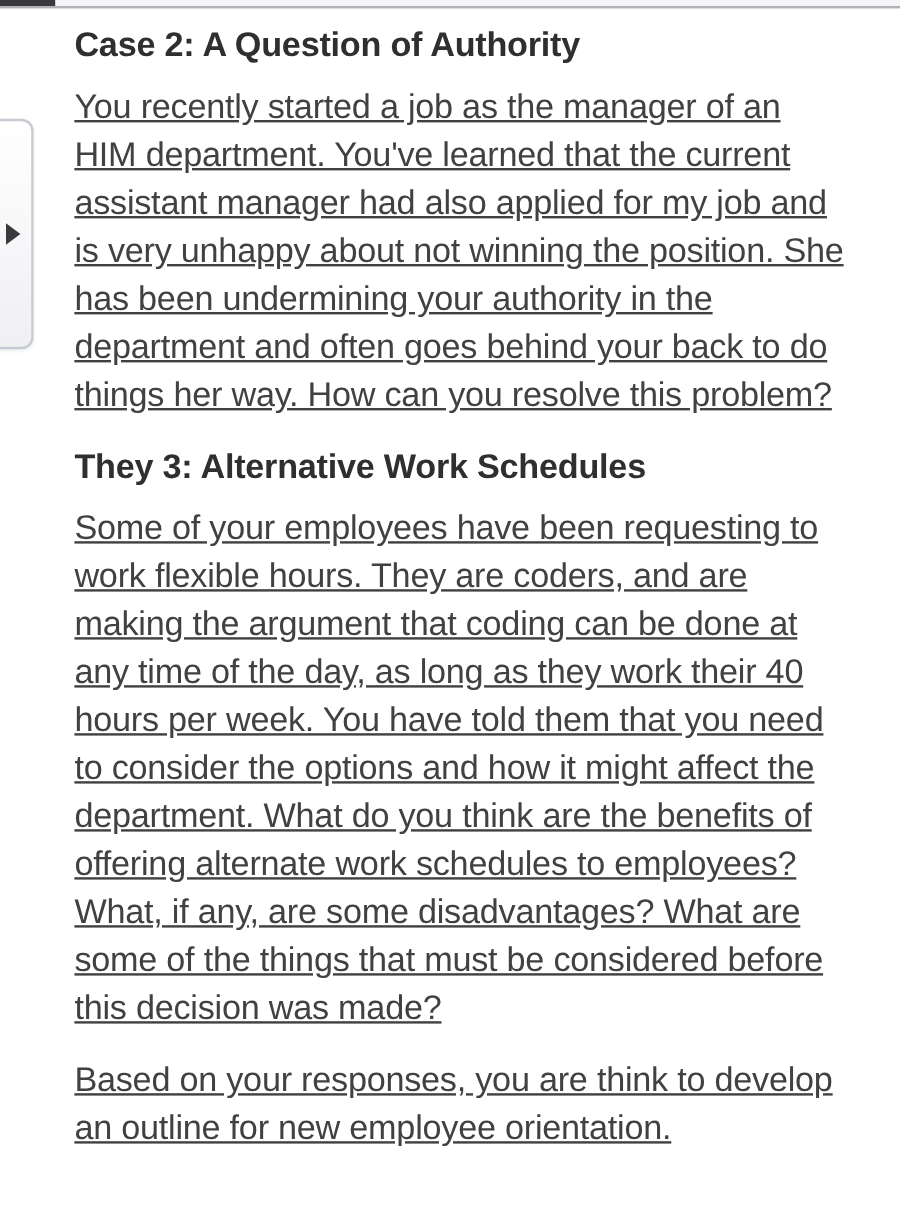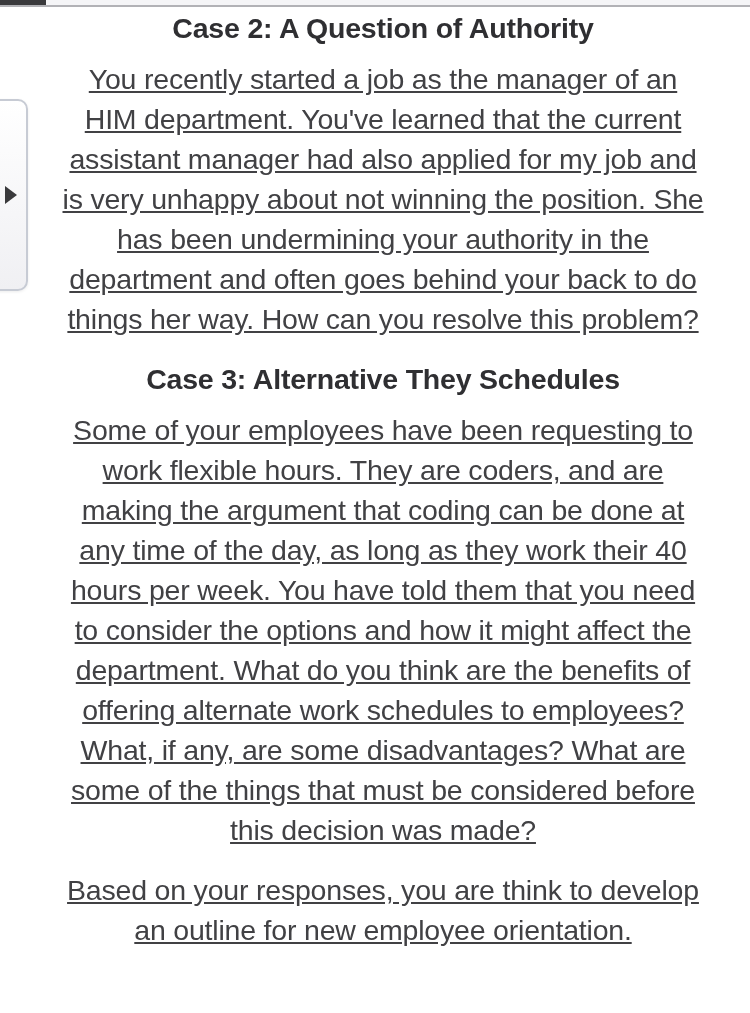--- a/index.html
+++ b/index.html
@@ -52,28 +52,27 @@
     width: 0;
     height: 0;
     border-top: 9px solid transparent;
     border-bottom: 9px solid transparent;
     border-left: 12px solid #3a3a3c;
   }
 
   
   .content {
     position: absolute;
-    top: 8px;
+    top: 18px;
     left: 62px;
     width: 642px;
     color: #414144;
     font-size: 28.5px;
     line-height: 40px;
     letter-spacing: -0.2px;
-    text-align: center;
   }
   .content h2 {
     margin: 0;
     font-size: 28.5px;
     line-height: 40px;
     font-weight: bold;
     color: #2f2f32;
   }
   .content p {
     margin: 11px 0 20px 0;
@@ -94,20 +93,20 @@
   <span class="tri"></span>
 </div>
 
 <div class="content">
   <section>
     <h2>Case 2: A Question of Authority</h2>
     <p>You recently started a job as the manager of an HIM department. You've learned that the current assistant manager had also applied for my job and is very unhappy about not winning the position. She has been undermining your authority in the department and often goes behind your back to do things her way. How can you resolve this problem?</p>
   </section>
 
   <section>
-    <h2>Case 3: Alternative They Schedules</h2>
+    <h2>They 3: Alternative Work Schedules</h2>
     <p>Some of your employees have been requesting to work flexible hours. They are coders, and are making the argument that coding can be done at any time of the day, as long as they work their 40 hours per week. You have told them that you need to consider the options and how it might affect the department. What do you think are the benefits of offering alternate work schedules to employees? What, if any, are some disadvantages? What are some of the things that must be considered before this decision was made?</p>
   </section>
 
   <section>
     <p>Based on your responses, you are think to develop an outline for new employee orientation.</p>
   </section>
 </div>
 
 </body></html>

